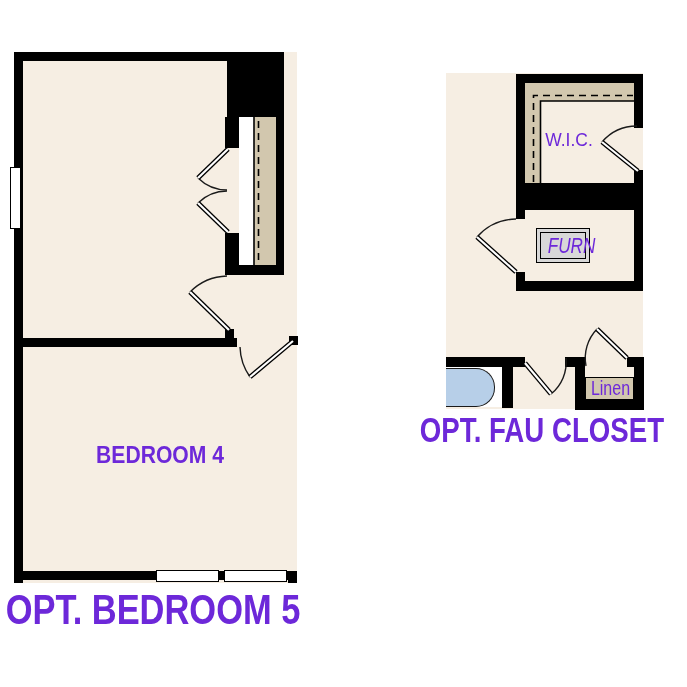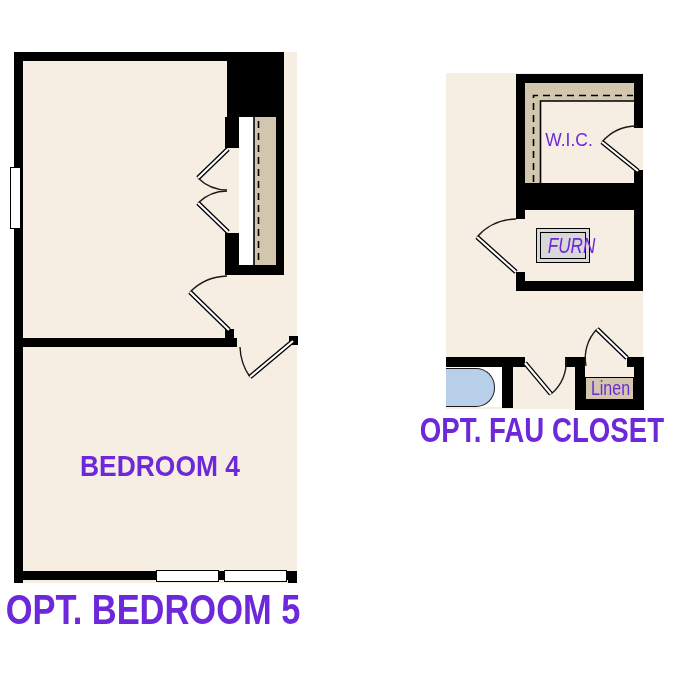--- a/index.html
+++ b/index.html
@@ -162,21 +162,21 @@
         <path class="leaf-w" d="M525,363 L551,394"></path>
     </g>
 
     <g>
       <path class="arc" d="M597,329 A42,42 0 0 0 586,366"></path>
       <path class="leaf-b" d="M627,358 L597,329"></path>
         <path class="leaf-w" d="M627,358 L597,329"></path>
     </g>
   </svg>
 
-  <div class="lbl bold" style="left:160px; top:466px; font-size:30px;">
+  <div class="lbl bold" style="left:160px; top:455px; font-size:24px;">
     <span class="cond" style="transform:scaleX(0.88);">BEDROOM 4</span>
   </div>
   <div class="lbl bold" style="left:153px; top:610px; font-size:42px;">
     <span class="cond" style="transform:scaleX(0.82);">OPT. BEDROOM 5</span>
   </div>
   <div class="lbl" style="left:569px; top:140px; font-size:18px;">
     <span class="cond" style="transform:scaleX(0.97);">W.I.C.</span>
   </div>
   <div class="lbl bold" style="left:542px; top:430px; font-size:35px;">
     <span class="cond" style="transform:scaleX(0.79);">OPT. FAU CLOSET</span>

